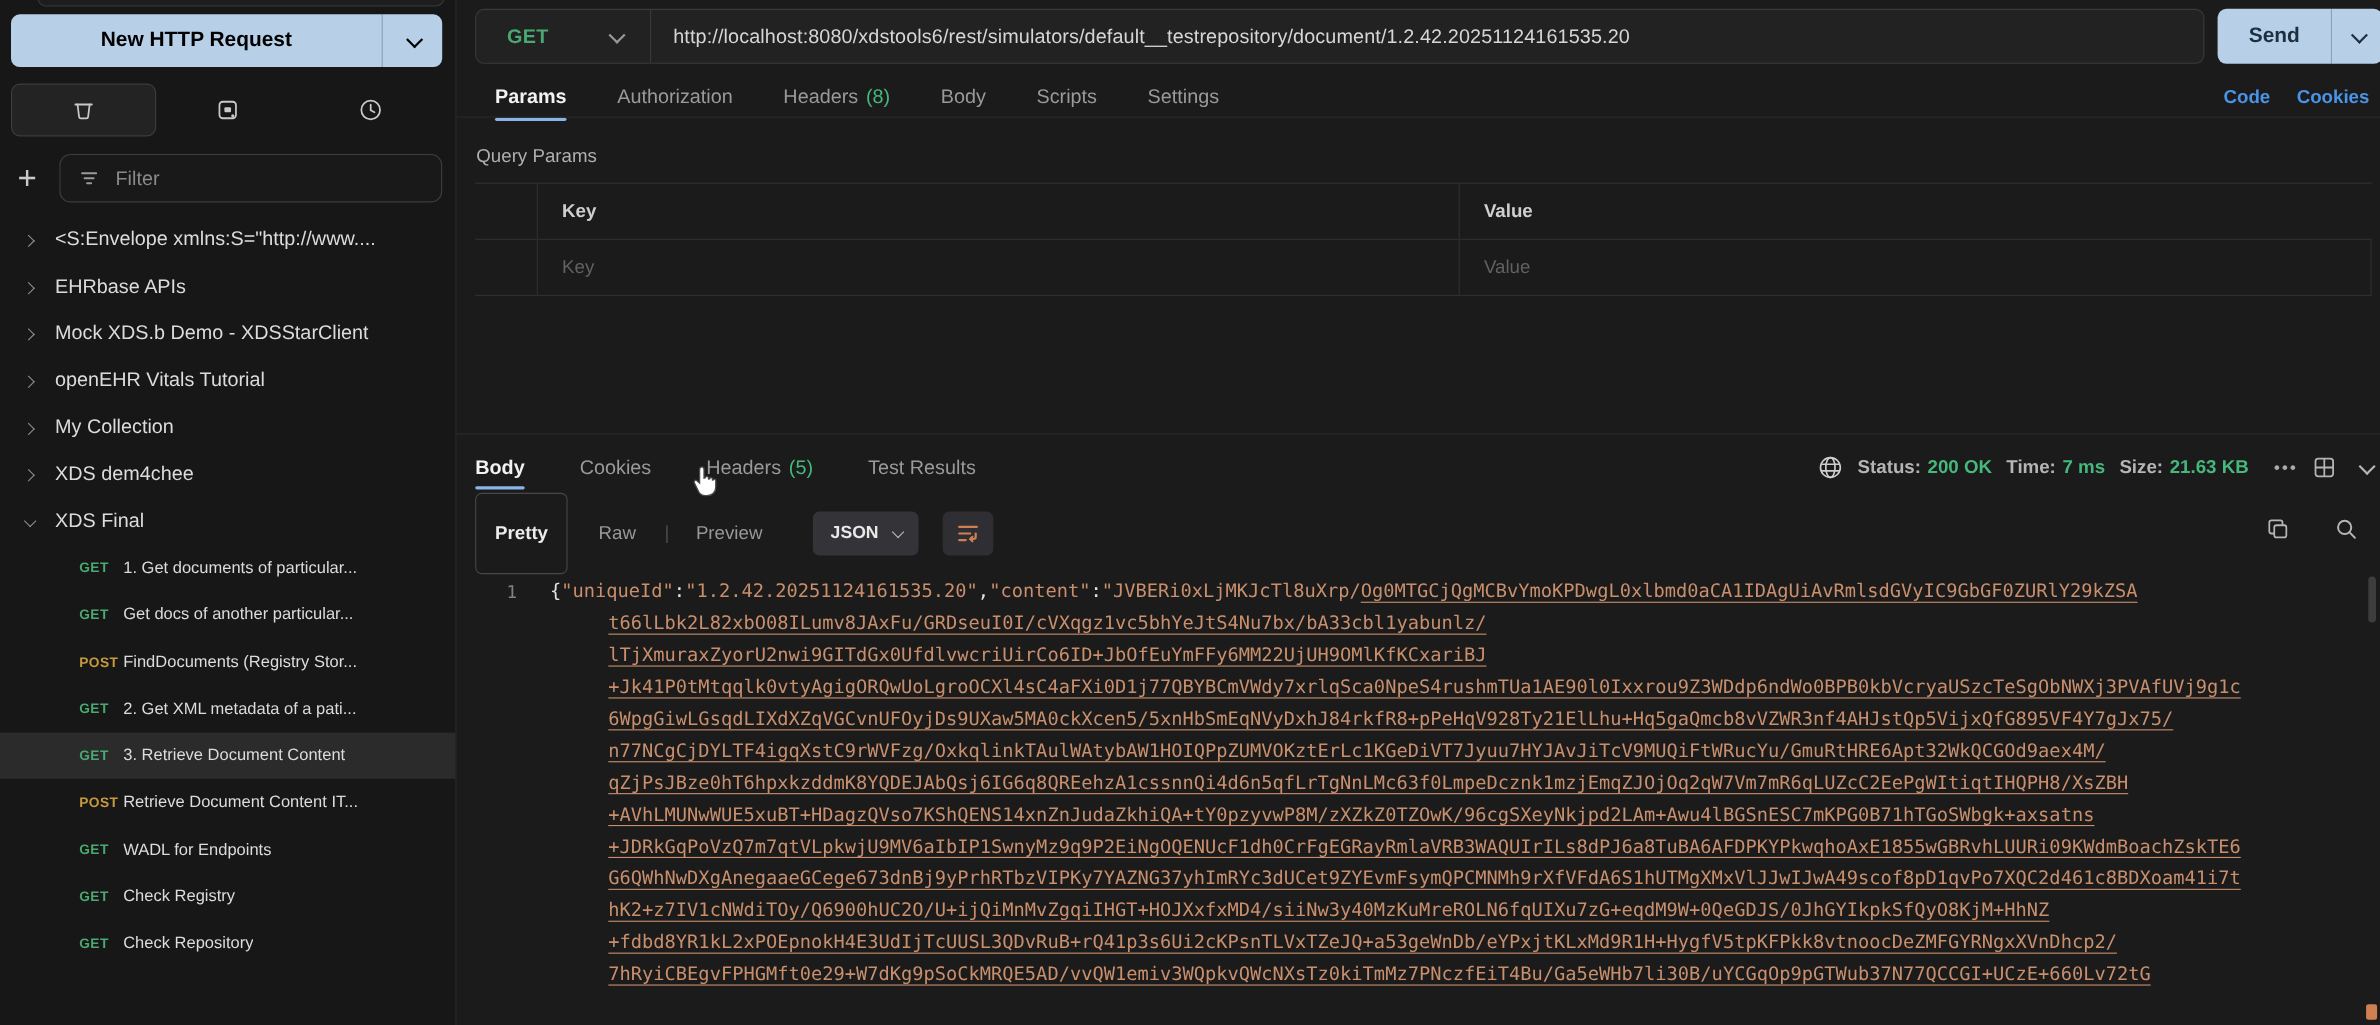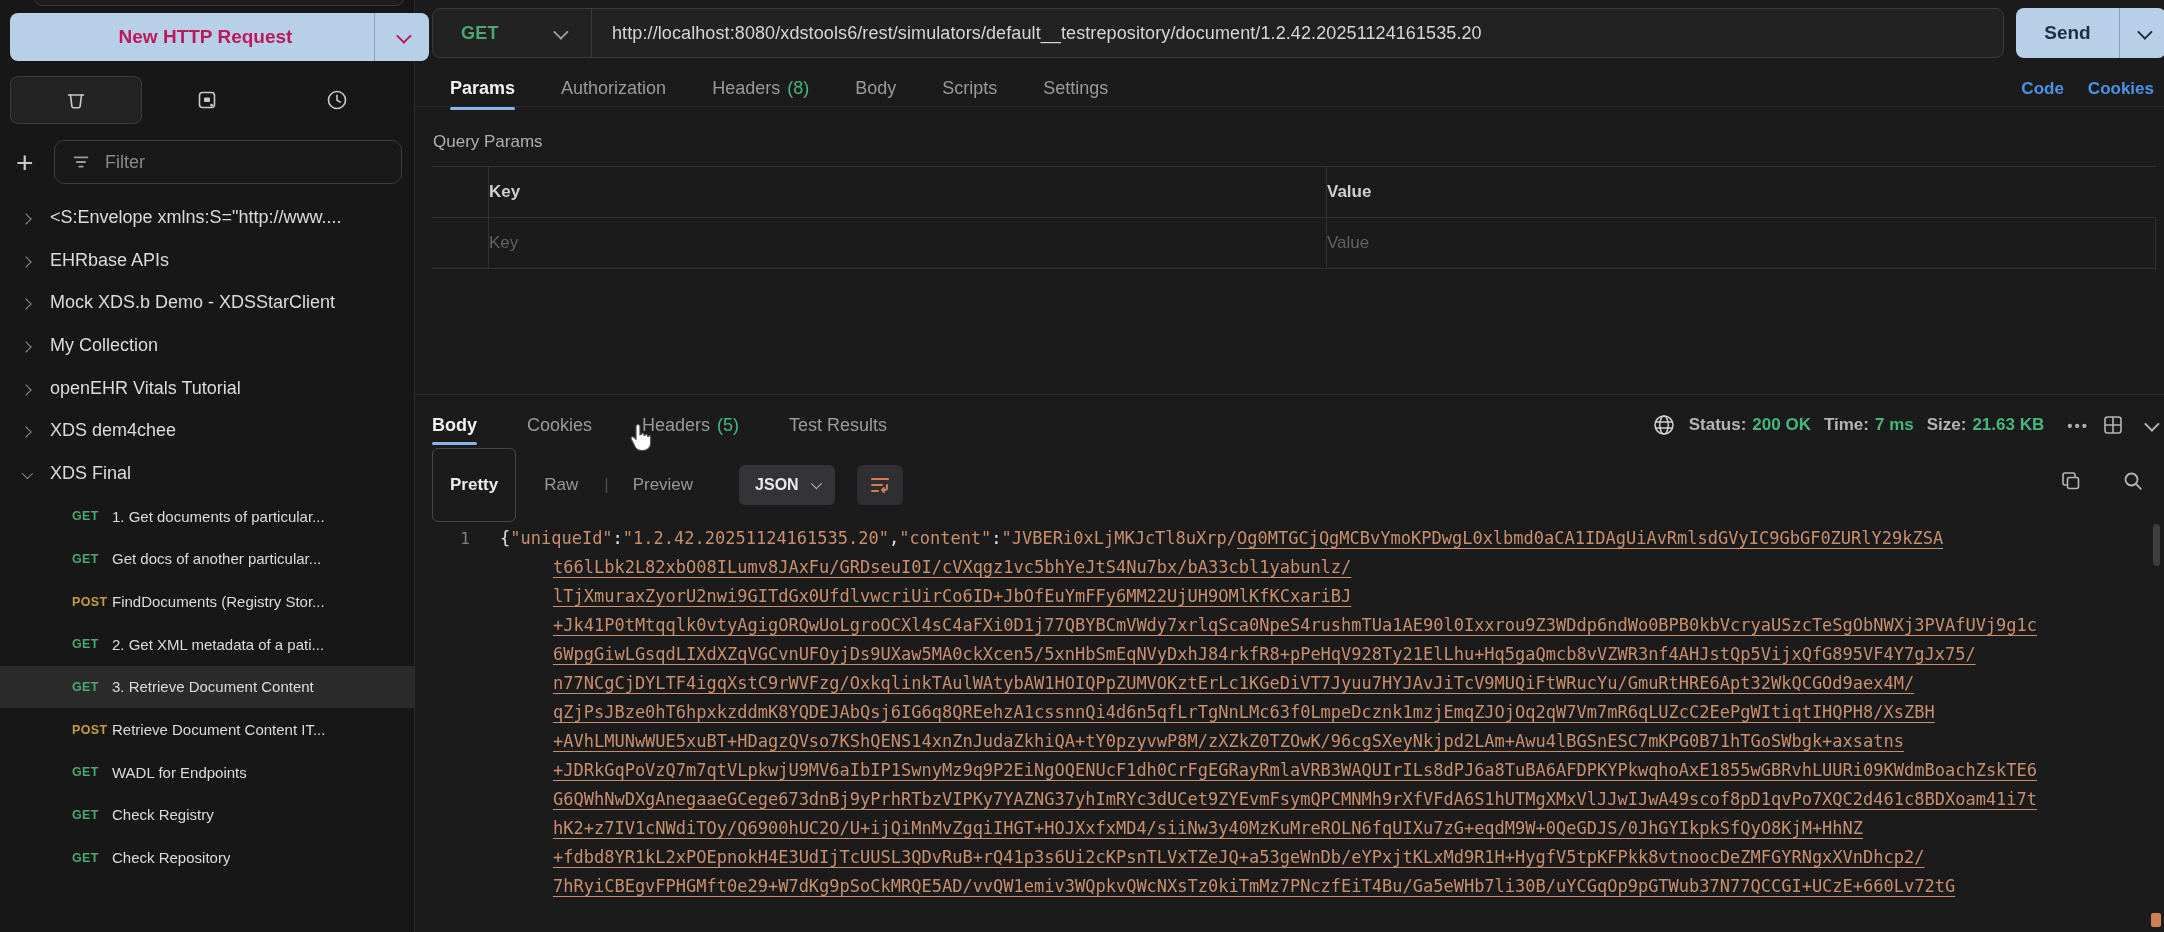--- a/index.html
+++ b/index.html
@@ -3,21 +3,21 @@
 <meta charset="utf-8">
 <style>
   html,body{margin:0;padding:0;background:#101010;}
   .app{position:relative;width:2164px;height:932px;background:#1b1b1b;overflow:hidden;
        font-family:"Liberation Sans",sans-serif;color:#d9d9d9;-webkit-font-smoothing:antialiased;}
 
   
   .sidebar{position:absolute;left:0;top:0;width:414px;height:932px;background:#171717;border-right:1px solid #2a2a2a;}
   .top-stub{position:absolute;left:34px;top:-30px;width:368px;height:34px;border:1px solid #3a3a3a;border-radius:8px;background:#1d1d1d;}
   .btn-new{position:absolute;left:10px;top:13px;width:392px;height:48px;background:#b7d0e8;border-radius:8px;
-           display:flex;align-items:center;color:#be185d;font-weight:700;font-size:19px;cursor:default;padding-left:27px;}
+           display:flex;align-items:center;color:#000000;font-weight:700;font-size:19px;cursor:default;}
   .btn-new .lbl{flex:1;text-align:center;}
   .btn-new .split{width:54px;height:100%;border-left:1px solid rgba(23,47,66,.28);display:flex;align-items:center;justify-content:center;}
   .chev{display:inline-block;width:9px;height:9px;border-right:2px solid currentColor;border-bottom:2px solid currentColor;}
   .chev.down{transform:rotate(45deg) translateY(-2px);}
   .chev.right{transform:rotate(-45deg);}
   .chev.sm{width:7px;height:7px;border-width:1.8px;}
 
   .icon-row{position:absolute;left:10px;top:76px;width:392px;height:48px;display:flex;}
   .icon-cell{flex:1;display:flex;align-items:center;justify-content:center;border-radius:8px;}
   .icon-cell.sel{border:1px solid #3d3d3d;background:#232323;}
@@ -57,21 +57,21 @@
   .tab.active{color:#f2f2f2;font-weight:600;}
   .tab.active::after{content:"";position:absolute;left:0;right:0;bottom:-11px;height:3px;background:#8ab4e8;border-radius:2px;}
   .cnt{color:#45b87c;}
   .main-divider{position:absolute;left:415px;top:106px;width:1749px;height:1px;background:#282828;}
   .top-links{position:absolute;right:10px;top:79px;display:flex;gap:24px;font-size:17px;color:#4a94e8;font-weight:600;}
 
   
   .qp-label{position:absolute;left:433px;top:132px;font-size:17px;color:#b0b0b0;}
   .qp-table{position:absolute;left:432px;top:166px;width:1724px;border-top:1px solid #313131;font-size:17px;}
   .qp-row{display:grid;grid-template-columns:56px 838px 1fr;border-bottom:1px solid #313131;height:50px;line-height:50px;}
-  .qp-cell{border-left:1px solid #313131;box-sizing:border-box;overflow:hidden;}
+  .qp-cell{border-left:1px solid #313131;padding-left:22px;box-sizing:border-box;overflow:hidden;}
   .qp-cell:first-child{border-left:none;}
   .qp-row:last-child{border-right:1px solid #313131;}
   .qp-head{color:#cfcfcf;font-weight:700;}
   .qp-ph{color:#616161;}
 
   
   .resp-divider{position:absolute;left:415px;top:394px;width:1749px;height:1px;background:#2c2c2c;}
   .resp-tabs{position:absolute;left:432px;top:406px;height:38px;display:flex;gap:50px;font-size:18px;color:#9a9a9a;align-items:center;}
   .resp-tabs .tab.active::after{bottom:-9px;}
   .cursor-hand{position:absolute;left:628px;top:422px;z-index:5;}
@@ -159,25 +159,25 @@
       <div class="trow folder">
           <span class="cwrap"><span class="chev sm right"></span></span>
           <span class="flabel">EHRbase APIs</span>
         </div>
       <div class="trow folder">
           <span class="cwrap"><span class="chev sm right"></span></span>
           <span class="flabel">Mock XDS.b Demo - XDSStarClient</span>
         </div>
       <div class="trow folder">
           <span class="cwrap"><span class="chev sm right"></span></span>
+          <span class="flabel">openEHR Vitals Tutorial</span>
+        </div>
+      <div class="trow folder">
+          <span class="cwrap"><span class="chev sm right"></span></span>
           <span class="flabel">My Collection</span>
-        </div>
-      <div class="trow folder">
-          <span class="cwrap"><span class="chev sm right"></span></span>
-          <span class="flabel">openEHR Vitals Tutorial</span>
         </div>
       <div class="trow folder">
           <span class="cwrap"><span class="chev sm right"></span></span>
           <span class="flabel">XDS dem4chee</span>
         </div>
       <div class="trow folder">
           <span class="cwrap"><span class="chev sm down"></span></span>
           <span class="flabel">XDS Final</span>
         </div>
       <div class="trow request">

